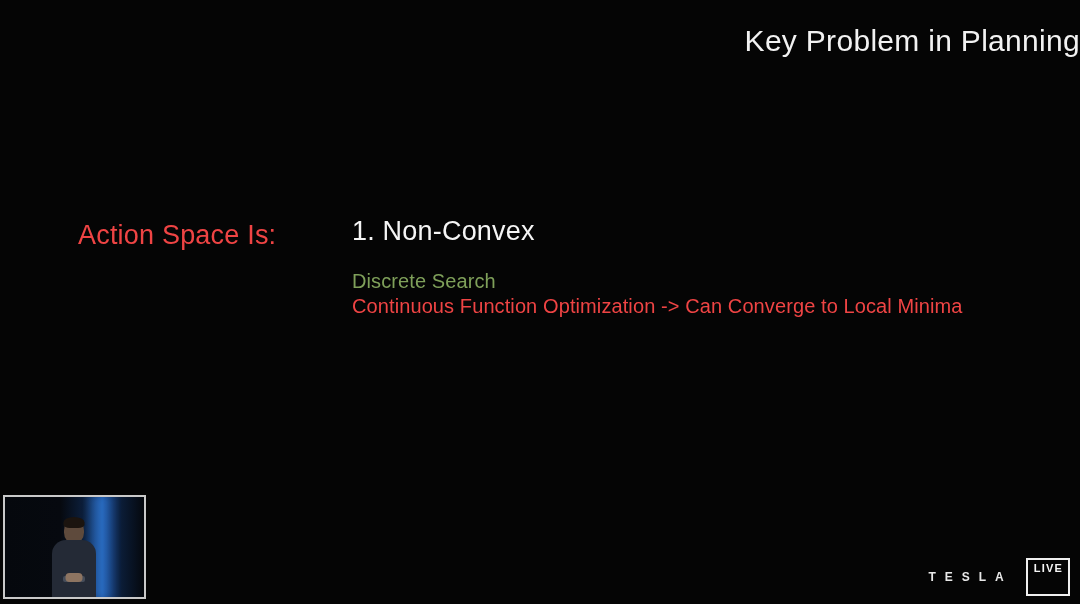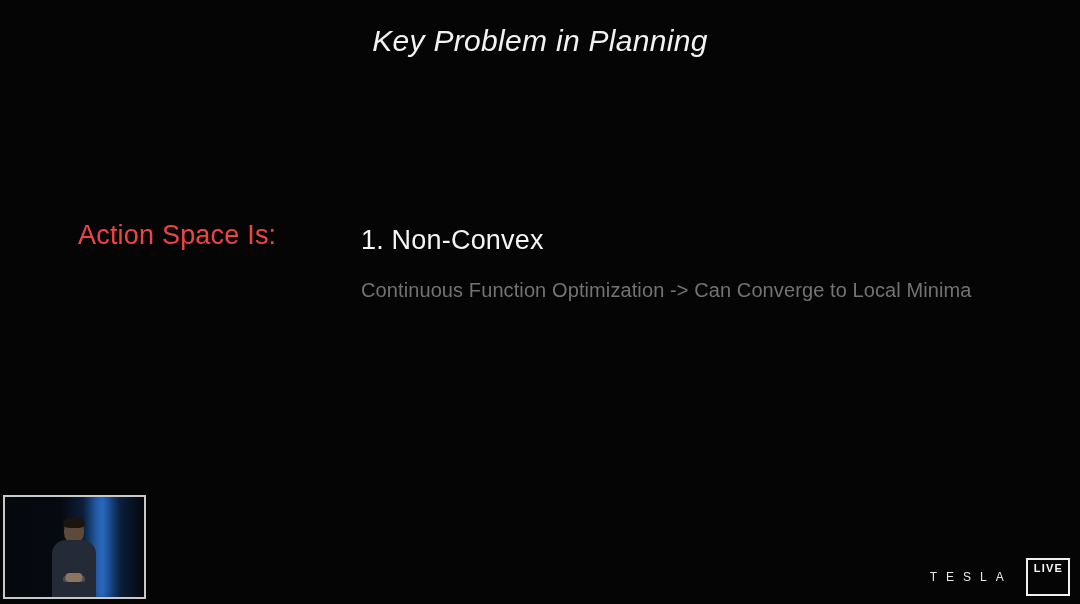--- a/index.html
+++ b/index.html
@@ -21,27 +21,26 @@
     inset: 0;
     background: #050505;
   }
 
   
   .slide-title {
     position: absolute;
     top: 24px;
     left: 0;
     width: 1080px;
-    text-align: center;
+    text-align: right;
     color: #f2f2f2;
     font-size: 30px;
     font-weight: 400;
     letter-spacing: 0.3px;
     white-space: nowrap;
-    font-style: italic;
   }
 
   
   .action-label {
     position: absolute;
     left: 78px;
     top: 220px;
     color: #ef4444;
     font-size: 27px;
     font-weight: 400;
@@ -51,21 +50,21 @@
 
   
   .content-col {
     position: absolute;
     left: 352px;
     top: 218px;
     width: 728px;
   }
 
   .point-block {
-    margin: 9px;
+    margin: 0;
   }
   .point-block + .point-block {
     margin-top: 42px;
   }
 
   .point-heading {
     color: #f5f5f5;
     font-size: 27px;
     font-weight: 400;
     letter-spacing: 0.2px;
@@ -75,21 +74,21 @@
   }
 
   .sub-line {
     font-size: 20px;
     font-weight: 400;
     letter-spacing: 0.1px;
     white-space: nowrap;
     line-height: 25px;
   }
   .sub-line.green { color: #7fa05a; }
-  .sub-line.red   { color: #737373; }
+  .sub-line.red   { color: #ef4444; }
 
   
   .pip {
     position: absolute;
     left: 3px;
     bottom: 5px;
     width: 143px;
     height: 104px;
     border: 2px solid #c9c9c9;
     box-sizing: border-box;
@@ -182,21 +181,21 @@
     position: absolute;
     right: 10px;
     bottom: 8px;
     display: flex;
     align-items: center;
     gap: 13px;
   }
   .brand-wordmark {
     color: #e8e8e8;
     font-size: 12px;
-    font-weight: 400;
+    font-weight: 700;
     letter-spacing: 9px;
     text-indent: 9px;
     line-height: 1;
     white-space: nowrap;
   }
   .live-badge {
     border: 2px solid #f0f0f0;
     color: #f6f6f6;
     font-size: 11px;
     font-weight: 700;
@@ -212,20 +211,21 @@
 <div id="slide">
 
   <div class="slide-title">Key Problem in Planning</div>
 
   <div class="action-label">Action Space Is:</div>
 
   <div class="content-col">
 
     <div class="point-block">
       <div class="point-heading">1. Non-Convex</div>
+      <div class="sub-line green">Discrete Search</div>
       <div class="sub-line red">Continuous Function Optimization -&gt; Can Converge to Local Minima</div>
     </div>
 
 
   </div>
 
   <div class="pip">
     <div class="pip-scene">
       <div class="pip-glow"></div>
       <div class="pip-person">

